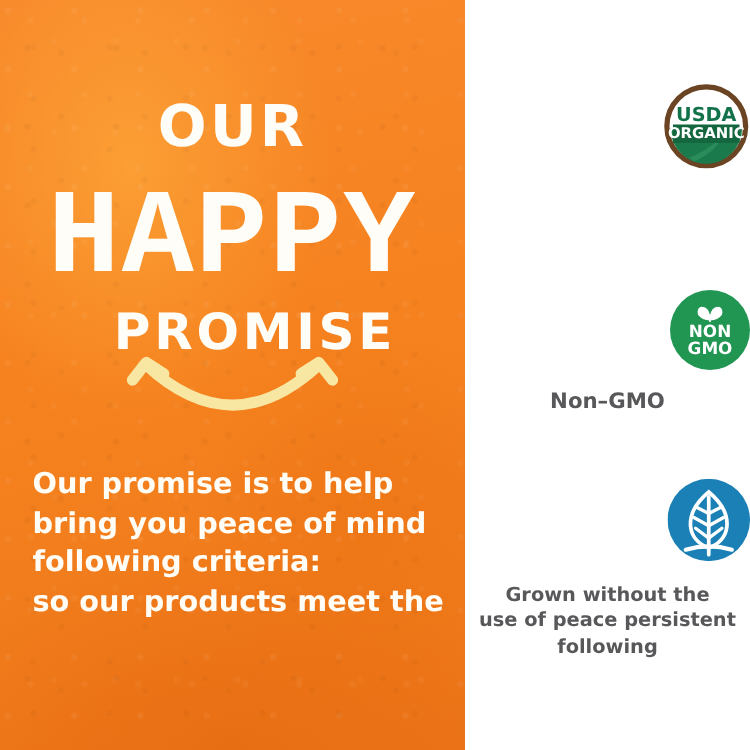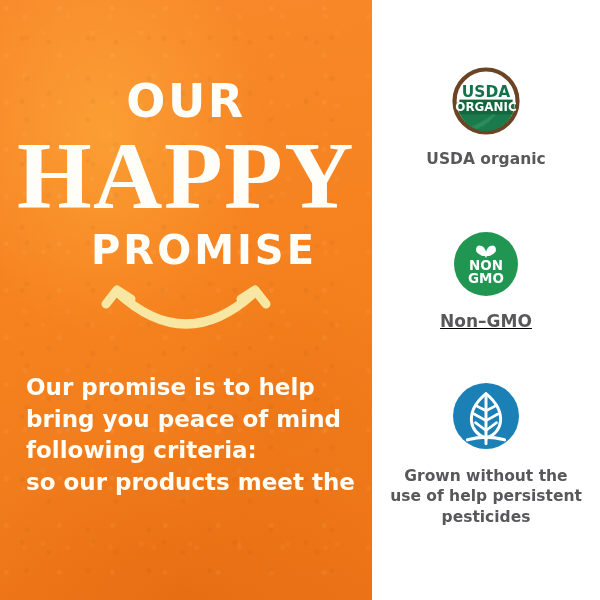--- a/index.html
+++ b/index.html
@@ -69,22 +69,22 @@
     font-weight: 700;
     letter-spacing: 2.5px;
     line-height: 1;
     font-family: "DejaVu Sans", sans-serif;
   }
   .h-happy {
     font-size: 96px;
     font-weight: 700;
     letter-spacing: 1.5px;
     line-height: 1.0;
-    margin-top: 4px;
-    font-family: Liberation Serif, serif;
+    margin-top: 20px;
+    font-family: Liberation Mono, monospace;
   }
   .h-promise {
     font-size: 40px;
     font-weight: 700;
     letter-spacing: 3px;
     line-height: 1;
     margin-top: 6px;
     font-family: "DejaVu Sans", sans-serif;
     margin-left: 36px;
   }
@@ -121,26 +121,26 @@
     height: 600px;
     background: #FFFFFF;
   }
   .badge-item {
     position: absolute;
     left: 0;
     width: 100%;
     text-align: center;
   }
   .badge-item.b1 { top: 66px; }
-  .badge-item.b2 { top: 232px; text-decoration: underline; }
+  .badge-item.b2 { top: 232px; }
   .badge-item.b3 { top: 383px; }
 
   .badge-mark {
     display: flex;
-    justify-content: center;
+    justify-content: flex-end;
     align-items: center;
   }
   .badge-caption {
     margin-top: 13px;
     color: #58585B;
     font-size: 15.5px;
     font-weight: 700;
     line-height: 1.32;
     padding: 0 8px;
     font-family: "DejaVu Sans", sans-serif;
@@ -188,21 +188,20 @@
         <svg width="70" height="70" viewBox="0 0 100 100">
           <circle cx="50" cy="50" r="45" fill="#FFFFFF" stroke="#6B4423" stroke-width="6"></circle>
           <path d="M 9 52 A 41 41 0 0 0 91 52 Z" fill="#1B7A4B"></path>
           <path d="M 30 86 Q 52 78 70 60 Q 58 82 36 90 Z" fill="#2E8F5E" opacity="0.85"></path>
           <text x="50" y="44" text-anchor="middle" fill="#12724A" font-family="DejaVu Sans, sans-serif" font-size="22" font-weight="700">USDA</text>
           <rect x="12" y="48" width="76" height="21" fill="#14663E"></rect>
           <text x="50" y="64" text-anchor="middle" fill="#FFFFFF" font-family="DejaVu Sans, sans-serif" font-size="17" font-weight="700">ORGANIC</text>
         </svg>
       </div>
       <div class="badge-caption">
-        <span class="cline">USDA organic</span>
       </div>
     </div>
 
     <div class="badge-item b2">
       <div class="badge-mark">
         <svg width="64" height="64" viewBox="0 0 100 100">
           <circle cx="50" cy="50" r="50" fill="#219653"></circle>
           <g>
             <path d="M 50 38 Q 40 38 35 31 Q 33 23 39 21 Q 49 21 50 33 Z" fill="#FFFFFF"></path>
             <path d="M 50 38 Q 60 38 65 31 Q 67 23 61 21 Q 51 21 50 33 Z" fill="#FFFFFF"></path>
@@ -224,19 +223,19 @@
           <path d="M 50 16 Q 74 36 72 58 Q 70 76 50 84 Q 30 76 28 58 Q 26 36 50 16 Z" fill="none" stroke="#FFFFFF" stroke-width="4.5"></path>
           <path d="M 50 22 L 50 92" stroke="#FFFFFF" stroke-width="4.5" stroke-linecap="round"></path>
           <path d="M 50 42 L 34 34 M 50 42 L 66 34" stroke="#FFFFFF" stroke-width="4" stroke-linecap="round"></path>
           <path d="M 50 57 L 32 47 M 50 57 L 68 47" stroke="#FFFFFF" stroke-width="4" stroke-linecap="round"></path>
           <path d="M 50 72 L 34 60 M 50 72 L 66 60" stroke="#FFFFFF" stroke-width="4" stroke-linecap="round"></path>
           <path d="M 22 86 Q 50 78 78 86" fill="none" stroke="#FFFFFF" stroke-width="5" stroke-linecap="round"></path>
         </svg>
       </div>
       <div class="badge-caption">
         <span class="cline">Grown without the</span>
-        <span class="cline">use of help persistent</span>
-        <span class="cline">pesticides</span>
+        <span class="cline">use of peace persistent</span>
+        <span class="cline">following</span>
       </div>
     </div>
 
   </div>
 </div>
 
 </body></html>

